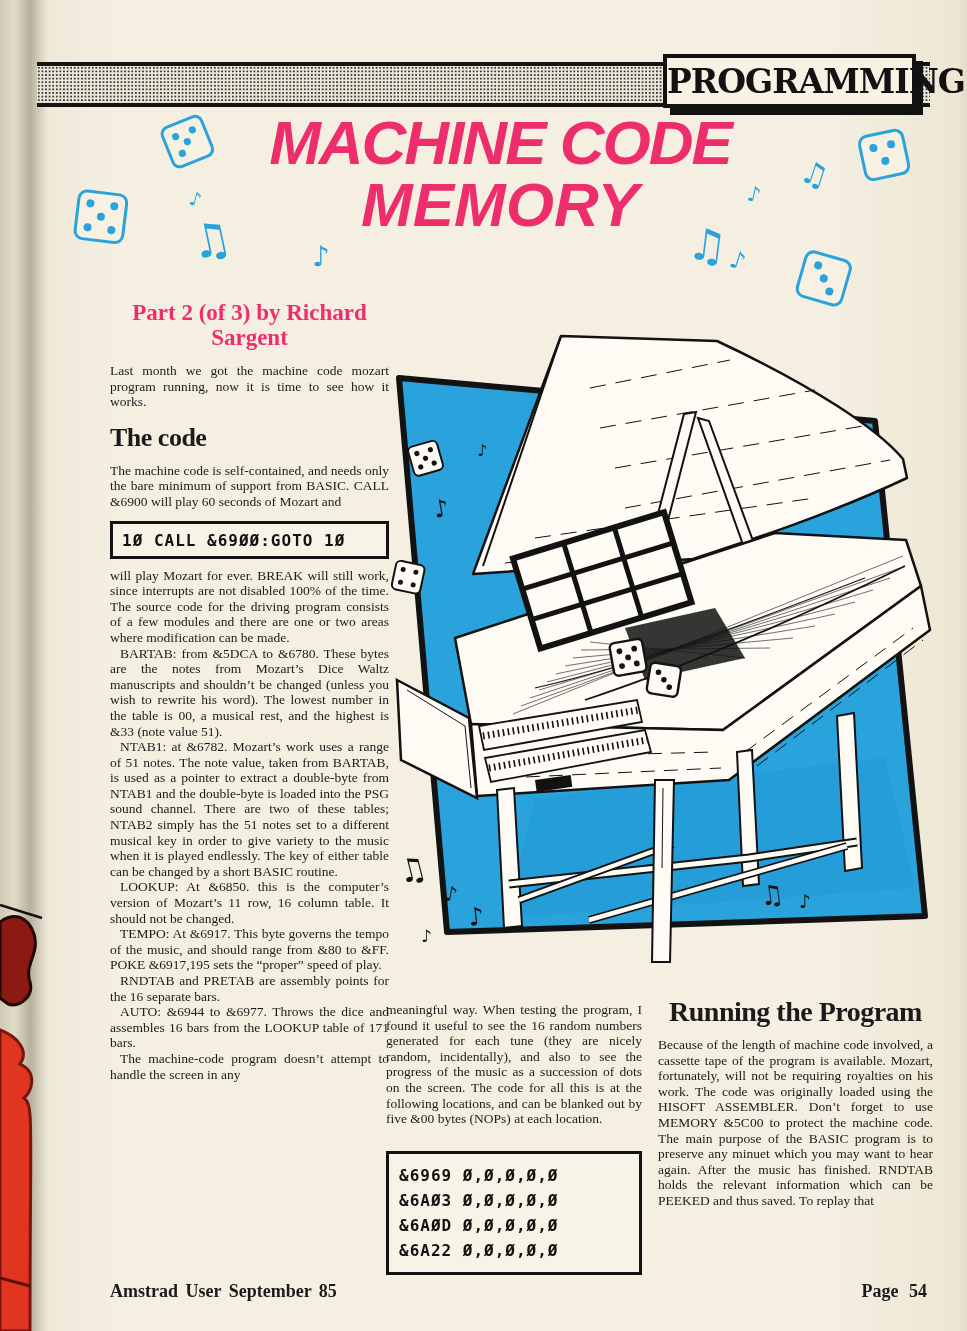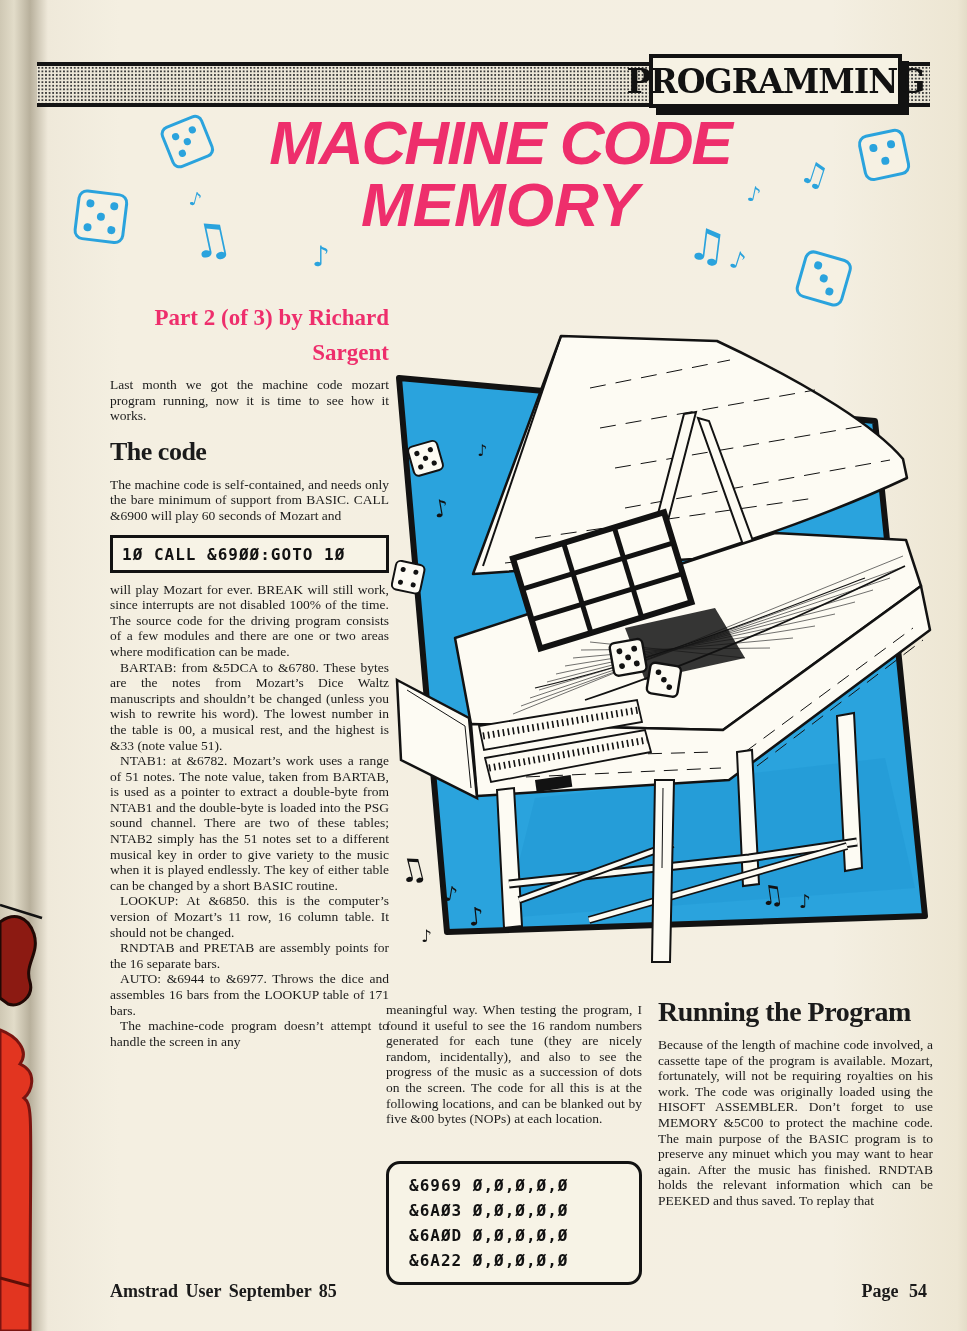--- a/index.html
+++ b/index.html
@@ -10,51 +10,51 @@
   }
   
   .halftone{
     position:absolute;left:37px;top:62px;width:893px;height:37px;
     background-color:#ece7d8;
     background-image:radial-gradient(#3c3c3c 0.9px,rgba(0,0,0,0) 1.15px);
     background-size:3.6px 3.6px;
     border-top:4px solid #141414;border-bottom:4px solid #141414;
   }
   .banner-box{
-    position:absolute;left:649px;top:54px;width:245px;height:46px;
+    position:absolute;left:663px;top:54px;width:245px;height:46px;
     background:#f6f2e4;border:4px solid #121212;box-shadow:7px 7px 0 #121212;
-    display:flex;align-items:center;justify-content:center;
+    display:flex;align-items:center;justify-content:flex-start;
   }
   .banner-box span{
     font-family:"DejaVu Serif",serif;font-weight:bold;font-size:33px;letter-spacing:-1px;color:#121212;
     transform:scaleY(1.04);white-space:nowrap;
   }
   .title{
     position:absolute;left:120px;top:112px;width:760px;text-align:center;
     font-family:"Liberation Sans",sans-serif;font-weight:900;color:#ee2e6c;
     font-size:62px;line-height:62px;letter-spacing:-2px;font-style:italic;
   }
   .title .l2{letter-spacing:0px;}
   
   .col{position:absolute;text-align:justify;font-size:13.5px;line-height:15.6px;}
   .col p{margin:0;}
   .col p.indent{text-indent:10px;font-family:Liberation Serif, serif;}
-  .byline{font-size:23px;line-height:35px;font-weight:bold;color:#ee2e6c;margin:0 0 7px 0;text-align:right;}
+  .byline{font-size:23px;line-height:25px;font-weight:bold;color:#ee2e6c;margin:0 0 13px 0;text-align:center;}
   h2.sec{font-family:"Liberation Serif",serif;font-size:26px;line-height:27px;font-weight:bold;margin:14px 0 12px 0;text-align:left;letter-spacing:-0.5px;}
   .codebox{
     border:3px solid #121212;background:#f7f3e6;padding:7px 18px 6px 9px;margin:11px 0 9px 0;
     font-family:"DejaVu Sans Mono","Liberation Mono",monospace;font-weight:bold;
     font-size:16px;line-height:19px;color:#121212;letter-spacing:1px;text-align:left;white-space:nowrap;
   }
-  .codebox2{margin-top:34px;padding:9px 20px;border-radius:14px;}
+  .codebox2{margin-top:24px;padding:9px 10px;}
   .codebox2 div{line-height:25px;}
   #left-col{left:110px;top:300px;width:279px;}
   #mid-col{left:386px;top:1002px;width:256px;}
   #right-col{left:658px;top:998px;width:275px;}
-  #right-col h2.sec{font-size:28px;margin:0 0 12px 0;}
+  #right-col h2.sec{font-size:28px;margin:0 0 12px 0;text-align:center;}
   
   .footer-left{position:absolute;left:110px;top:1281px;font-weight:bold;font-size:18px;word-spacing:3px;}
   .footer-right{position:absolute;right:40px;top:1281px;font-weight:bold;font-size:18px;word-spacing:6px;}
   
   .abs{position:absolute;}
   svg text{user-select:none;}
 </style>
 </head>
 <body>
 
@@ -112,20 +112,21 @@
     <p>Last month we got the machine code mozart program running, now it is time to see how it works.</p>
     <h2 class="sec">The code</h2>
     <p>The machine code is self-contained, and needs only the bare minimum of support from BASIC. CALL &amp;6900 will play 60 seconds of Mozart and</p>
     <div class="codebox">
       <div>1Ø CALL &amp;69ØØ:GOTO 1Ø</div>
     </div>
     <p>will play Mozart for ever. BREAK will still work, since interrupts are not disabled 100% of the time. The source code for the driving program consists of a few modules and there are one or two areas where modification can be made.</p>
     <p class="indent">BARTAB: from &amp;5DCA to &amp;6780. These bytes are the notes from Mozart’s Dice Waltz manuscripts and shouldn’t be changed (unless you wish to rewrite his word). The lowest number in the table is 00, a musical rest, and the highest is &amp;33 (note value 51).</p>
     <p class="indent">NTAB1: at &amp;6782. Mozart’s work uses a range of 51 notes. The note value, taken from BARTAB, is used as a pointer to extract a double-byte from NTAB1 and the double-byte is loaded into the PSG sound channel. There are two of these tables; NTAB2 simply has the 51 notes set to a different musical key in order to give variety to the music when it is played endlessly. The key of either table can be changed by a short BASIC routine.</p>
     <p class="indent">LOOKUP: At &amp;6850. this is the computer’s version of Mozart’s 11 row, 16 column table. It should not be changed.</p>
+    <p class="indent">TEMPO: At &amp;6917. This byte governs the tempo of the music, and should range from &amp;80 to &amp;FF. POKE &amp;6917,195 sets the “proper” speed of play.</p>
     <p class="indent">RNDTAB and PRETAB are assembly points for the 16 separate bars.</p>
     <p class="indent">AUTO: &amp;6944 to &amp;6977. Throws the dice and assembles 16 bars from the LOOKUP table of 171 bars.</p>
     <p class="indent">The machine-code program doesn’t attempt to handle the screen in any</p>
   </div>
 
   <svg class="abs" style="left:385px;top:328px;width:555px;height:655px;" viewBox="0 0 555 655">
 
     <polygon points="14,50 490,93 540,588 62,604" fill="#2aa3dd" stroke="#121212" stroke-width="6" stroke-linejoin="round"></polygon>
     <polygon points="150,470 500,430 530,560 120,590" fill="#1f96d2" opacity="0.45"></polygon>
 

